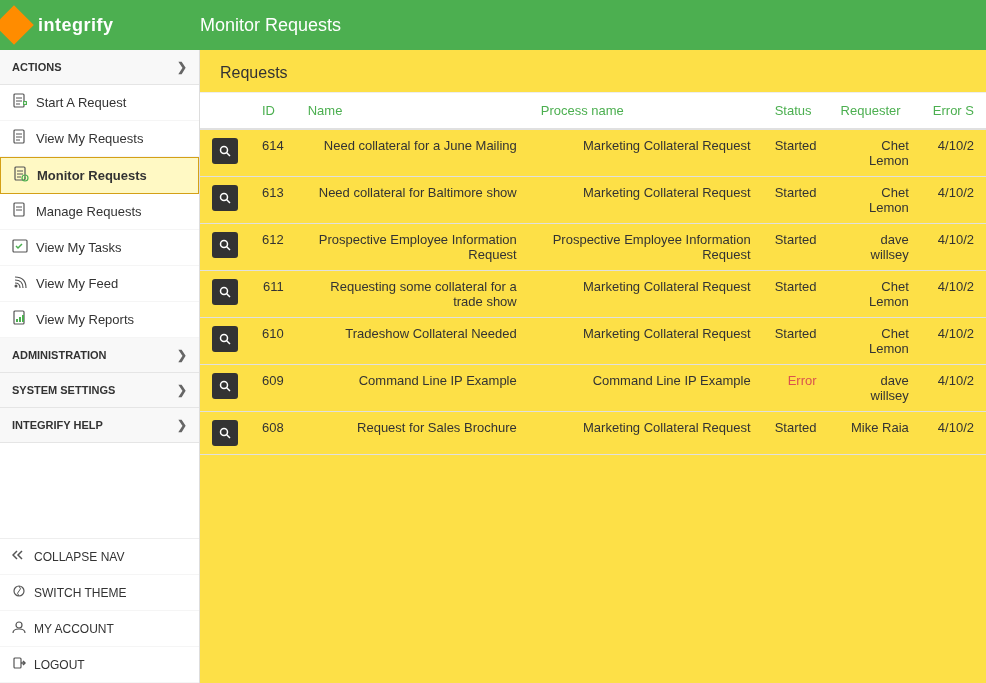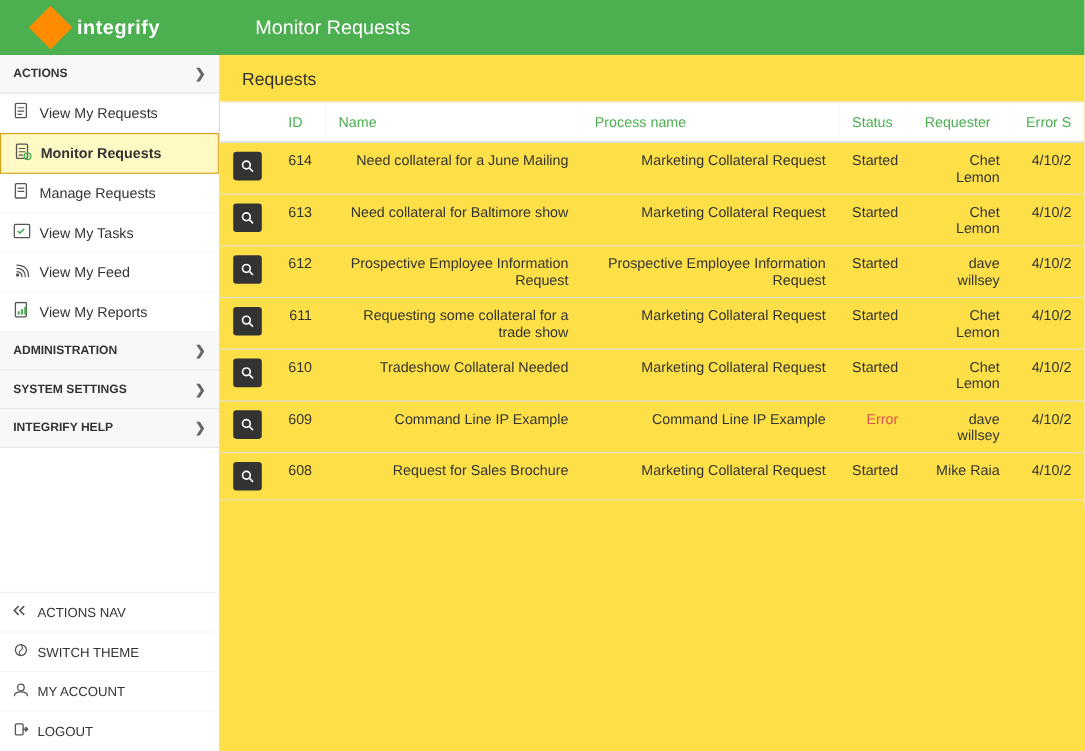--- a/index.html
+++ b/index.html
@@ -4,21 +4,21 @@
   <style>
     * { box-sizing: border-box; margin: 0; padding: 0; }
     body { font-family: Arial, sans-serif; font-size: 13px; display: flex; flex-direction: column; height: 683px; width: 986px; overflow: hidden; background: #f0f0f0; }
 
     
     .header {
       background: #4caf50;
       height: 50px;
       display: flex;
       align-items: center;
-      padding: 0 32px;
+      padding: 0 0;
       flex-shrink: 0;
     }
     .logo-area {
       display: flex;
       align-items: center;
       width: 200px;
     }
     .logo-diamond {
       width: 28px;
       height: 28px;
@@ -179,20 +179,34 @@
 
 <div class="main-layout">
 
   <div class="sidebar">
 
     <div class="section-label">
       <span>ACTIONS</span>
       <span class="arrow">❯</span>
     </div>
 
+    <div class="sidebar-item">
+      <span class="icon">
+        <svg width="16" height="16" viewBox="0 0 16 16">
+            <rect x="2" y="1" width="10" height="13" rx="1" fill="none" stroke="#555" stroke-width="1.2"></rect>
+            <line x1="4" y1="5" x2="10" y2="5" stroke="#555" stroke-width="1"></line>
+            <line x1="4" y1="8" x2="10" y2="8" stroke="#555" stroke-width="1"></line>
+            <line x1="4" y1="11" x2="8" y2="11" stroke="#555" stroke-width="1"></line>
+            <rect x="11" y="8" width="4" height="4" rx="0.5" fill="#4caf50"></rect>
+            <line x1="13" y1="9" x2="13" y2="11" stroke="white" stroke-width="1"></line>
+            <line x1="12" y1="10" x2="14" y2="10" stroke="white" stroke-width="1"></line>
+          </svg>
+      </span>
+      <span>Start A Request</span>
+    </div>
 
     <div class="sidebar-item">
       <span class="icon">
         <svg width="16" height="16" viewBox="0 0 16 16">
             <rect x="2" y="1" width="10" height="13" rx="1" fill="none" stroke="#555" stroke-width="1.2"></rect>
             <line x1="4" y1="5" x2="10" y2="5" stroke="#555" stroke-width="1"></line>
             <line x1="4" y1="8" x2="10" y2="8" stroke="#555" stroke-width="1"></line>
             <line x1="4" y1="11" x2="8" y2="11" stroke="#555" stroke-width="1"></line>
           </svg>
       </span>
@@ -274,21 +288,21 @@
     </div>
 
     <div class="sidebar-bottom">
       <div class="sidebar-bottom-item">
         <span class="icon">
           <svg width="14" height="14" viewBox="0 0 14 14">
               <polyline points="5,3 1,7 5,11" fill="none" stroke="#555" stroke-width="1.5"></polyline>
               <polyline points="10,3 6,7 10,11" fill="none" stroke="#555" stroke-width="1.5"></polyline>
             </svg>
         </span>
-        <span>ACTIONS NAV</span>
+        <span>COLLAPSE NAV</span>
       </div>
       <div class="sidebar-bottom-item">
         <span class="icon">
           <svg width="14" height="14" viewBox="0 0 14 14">
               <circle cx="7" cy="7" r="5" fill="none" stroke="#555" stroke-width="1.2"></circle>
               <path d="M7,2 Q10,5 7,7 Q4,9 7,12" fill="none" stroke="#555" stroke-width="1"></path>
             </svg>
         </span>
         <span>SWITCH THEME</span>
       </div>

